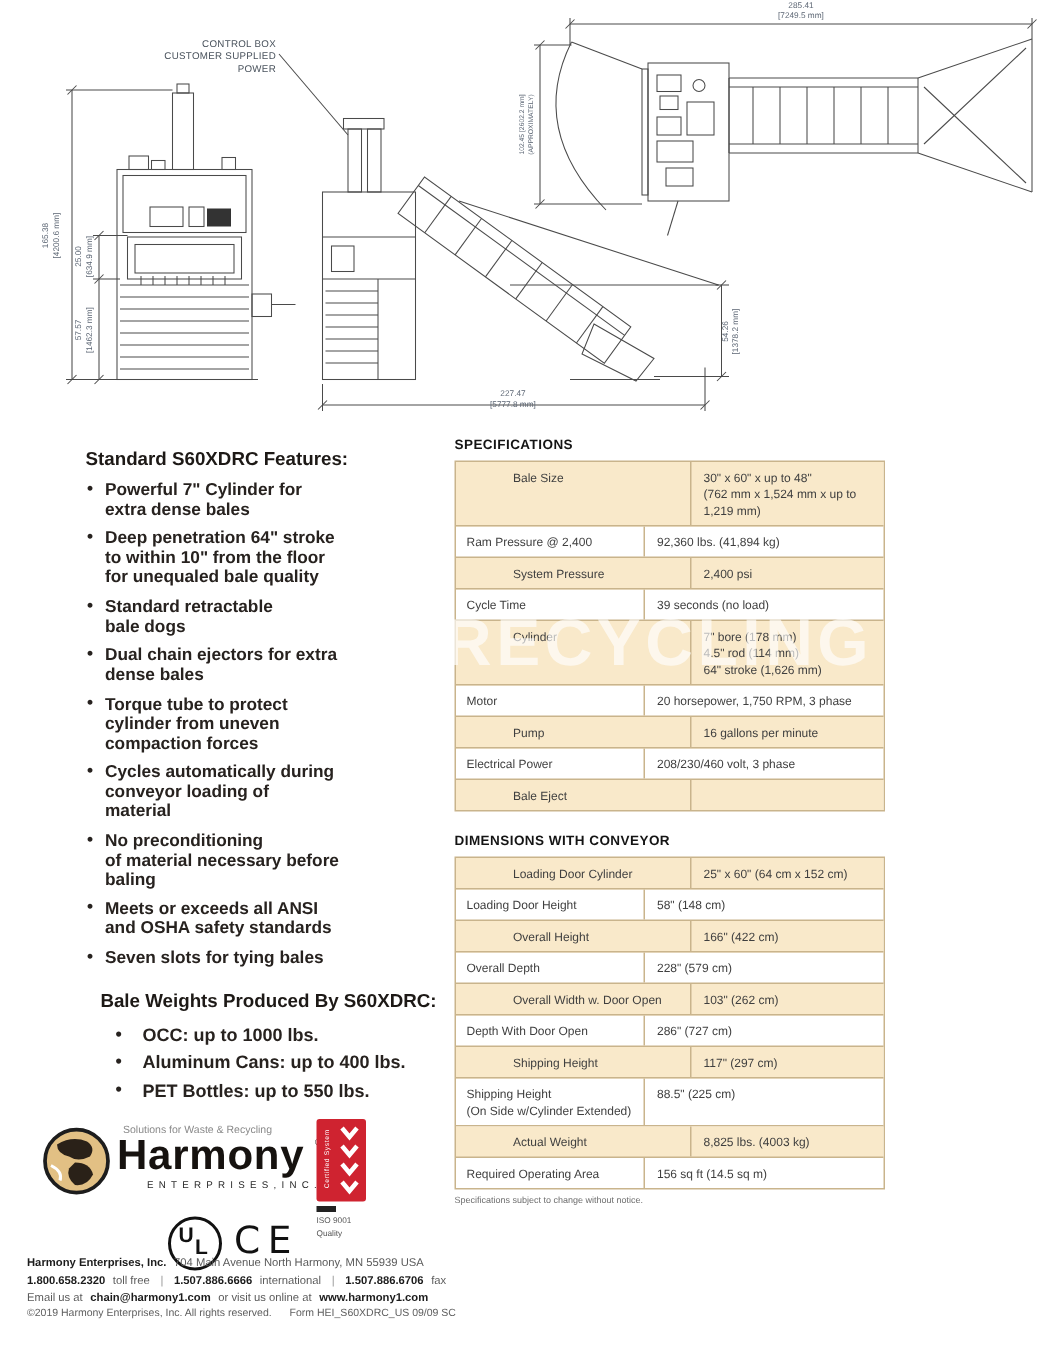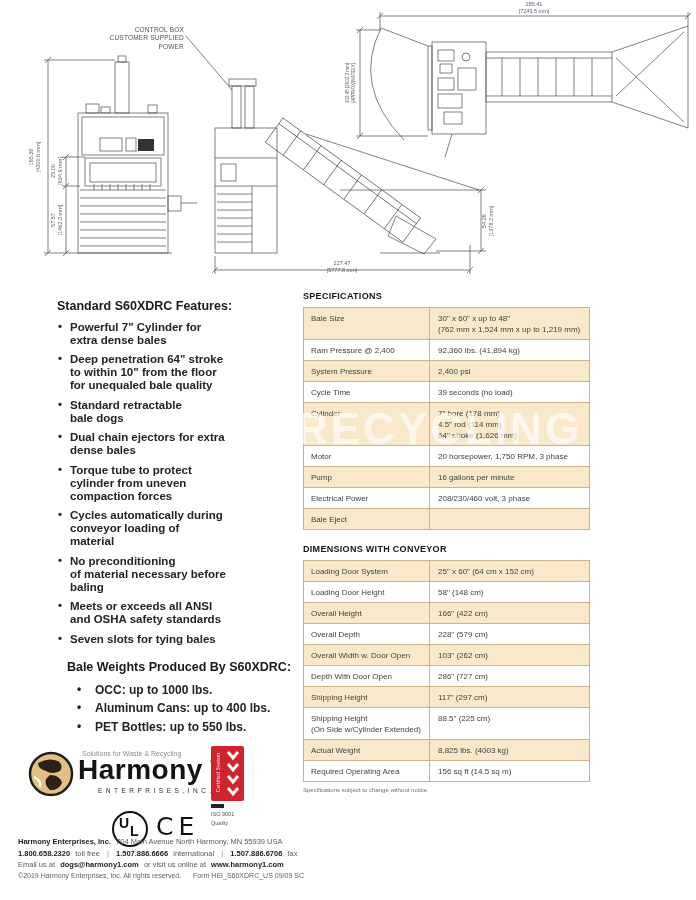--- a/index.html
+++ b/index.html
@@ -19,21 +19,21 @@
   .weight{position:relative;padding-left:38px;font-size:12px;font-weight:bold;line-height:1.15;margin-bottom:5px;}
   .weight::before{content:"•";position:absolute;left:20px;top:-1px;}
 
   
   .right-col{position:absolute;left:303px;top:291px;width:287px;}
   .tbl-title{font-size:9px;font-weight:bold;color:#141414;letter-spacing:.3px;margin:0 0 6px 0;}
   .tbl-title.second{margin-top:14px;}
   .tbl{border:1px solid #c9b48c;}
   .tr{display:flex;border-bottom:1px solid #c9b48c;}
   .tr:last-child{border-bottom:none;}
-  .tr.alt{background:#f9e9ca;}
+  .tr.alt{background:#f9e9ca;padding-left:31px;}
   .td-l{width:114px;flex:none;border-right:1px solid #c9b48c;padding:4.5px 4px 4.5px 7px;font-size:8px;line-height:11px;color:#3f3f3f;white-space:pre-line;}
   .td-v{flex:1;padding:4.5px 4px 4.5px 8px;font-size:8px;line-height:11px;color:#3f3f3f;white-space:pre-line;}
   .footnote{font-size:6px;color:#6e6e6e;margin-top:5px;}
 
   
   .watermark{position:absolute;left:296px;top:404px;width:300px;font-size:44px;font-weight:bold;
              color:rgba(255,255,255,.65);letter-spacing:3px;pointer-events:none;}
 
   
   .brand{position:absolute;left:28px;top:745px;width:280px;height:115px;}
@@ -298,21 +298,21 @@
           <div class="td-v">208/230/460 volt, 3 phase</div>
         </div>
       <div class="tr alt">
           <div class="td-l">Bale Eject</div>
         </div>
     </div>
 
     <div class="tbl-title second">DIMENSIONS WITH CONVEYOR</div>
     <div class="tbl">
       <div class="tr alt">
-          <div class="td-l">Loading Door System</div>
+          <div class="td-l">Loading Door Cylinder</div>
           <div class="td-v">25" x 60" (64 cm x 152 cm)</div>
         </div>
       <div class="tr">
           <div class="td-l">Loading Door Height</div>
           <div class="td-v">58" (148 cm)</div>
         </div>
       <div class="tr alt">
           <div class="td-l">Overall Height</div>
           <div class="td-v">166" (422 cm)</div>
         </div>
@@ -396,21 +396,21 @@
       <span class="lbl">toll free</span>
       <span class="sep">|</span>
       <b>1.507.886.6666</b>
       <span class="lbl">international</span>
       <span class="sep">|</span>
       <b>1.507.886.6706</b>
       <span class="lbl">fax</span>
     </div>
     <div class="row">
       <span>Email us at</span>
-      <a href="#" class="link lbl">dogs@harmony1.com</a>
+      <a href="#" class="link lbl">chain@harmony1.com</a>
       <span class="lbl">or visit us online at</span>
       <a href="#" class="link lbl">www.harmony1.com</a>
     </div>
   </div>
   <div class="copyright">
     <span>©2019 Harmony Enterprises, Inc. All rights reserved.</span>
     <span class="form">Form HEI_S60XDRC_US 09/09 SC</span>
   </div>
 
 </div>

